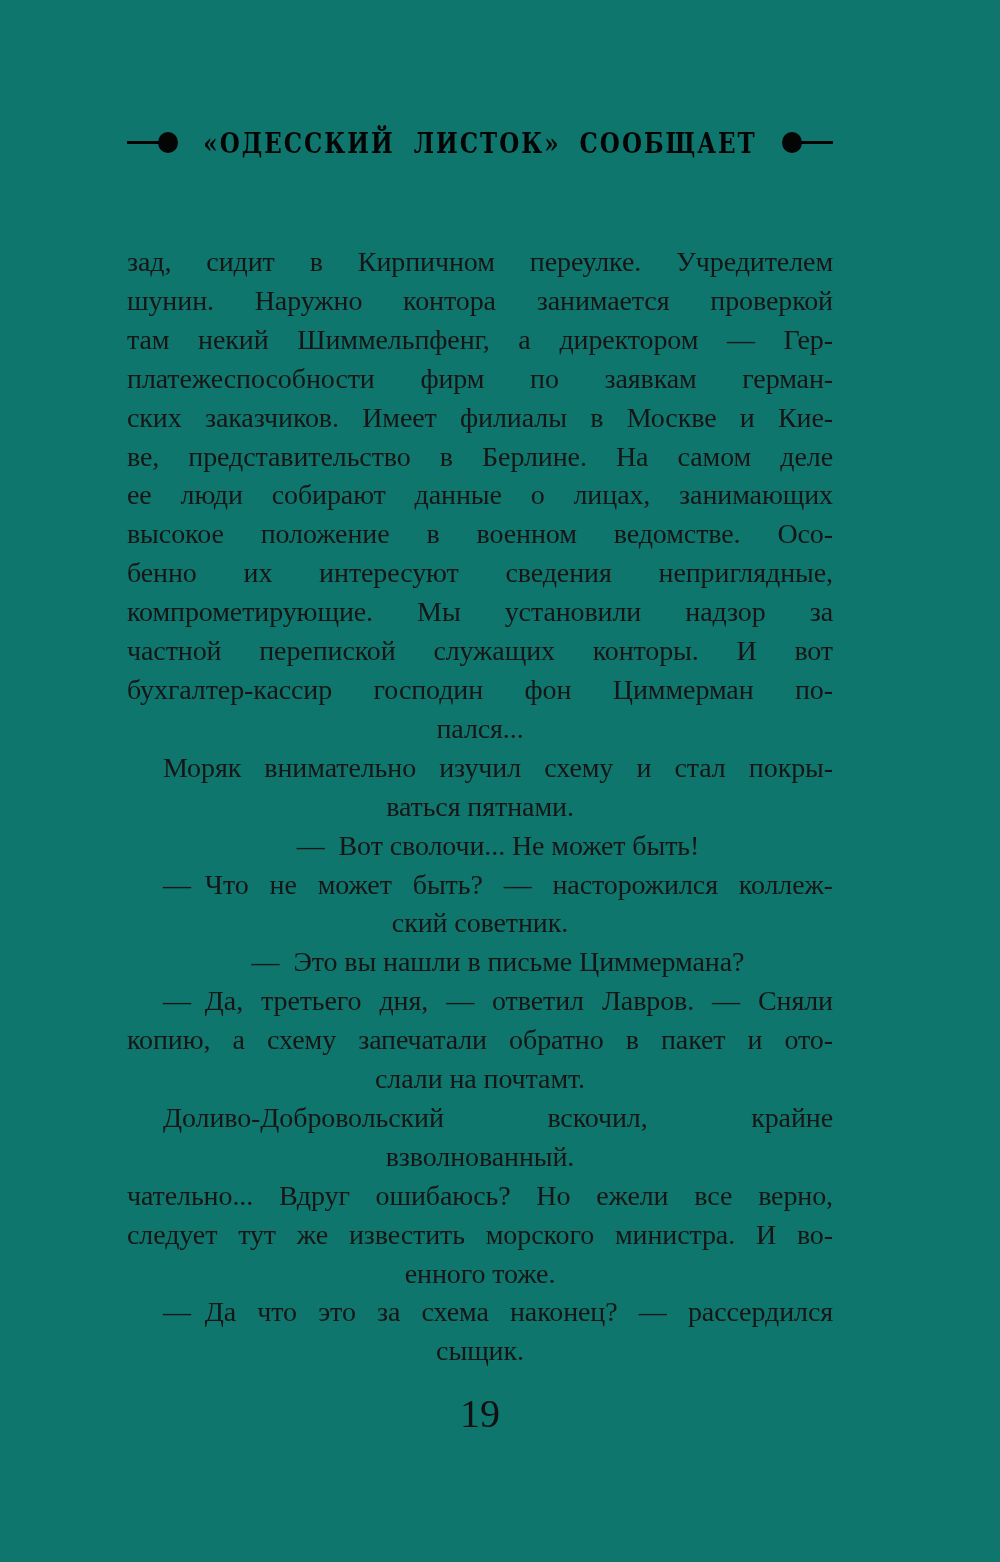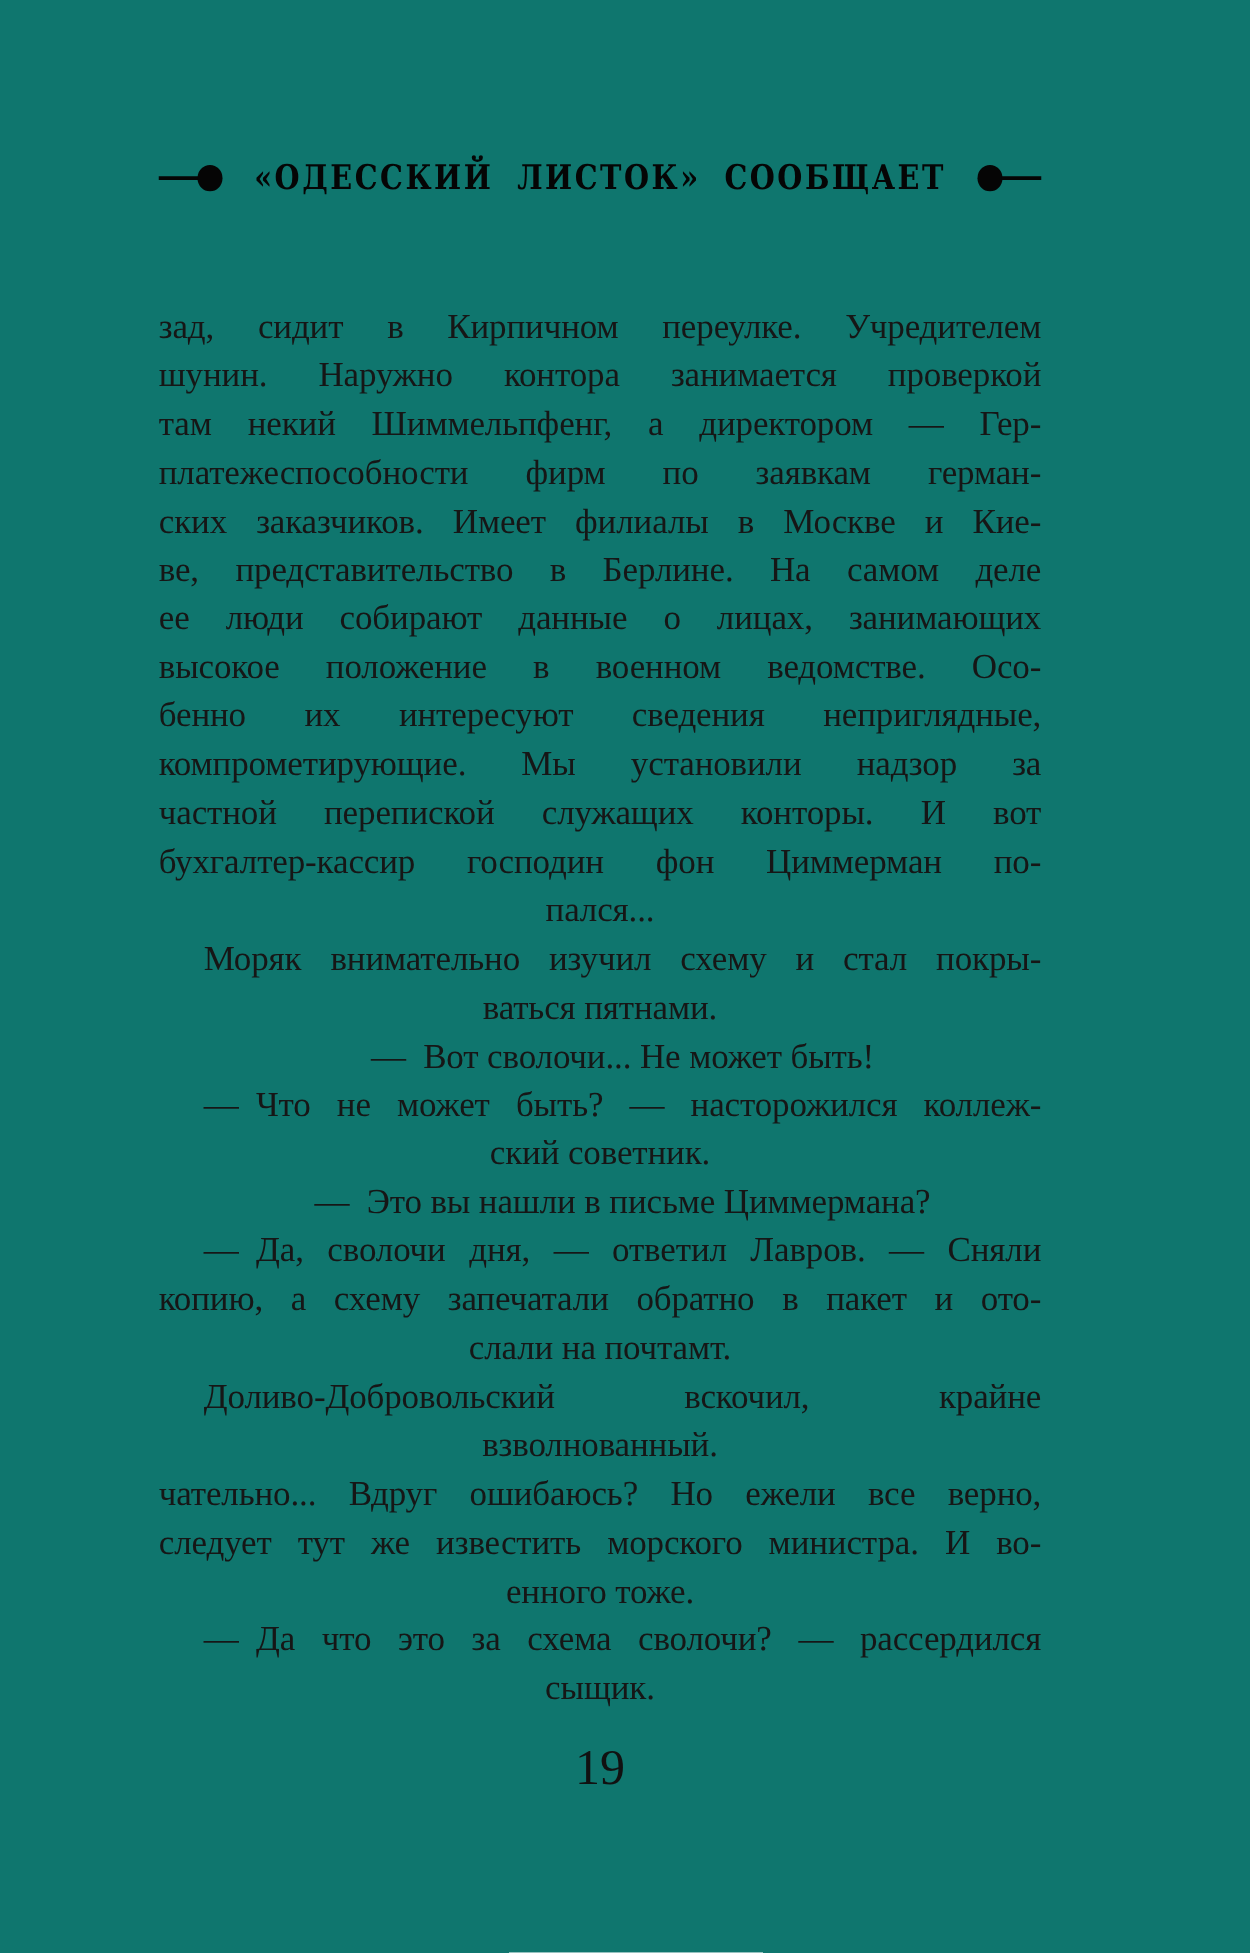--- a/index.html
+++ b/index.html
@@ -115,27 +115,27 @@
       <div class="line j">компрометирующие. Мы установили надзор за</div>
       <div class="line j">частной перепиской служащих конторы. И вот</div>
       <div class="line j">бухгалтер-кассир господин фон Циммерман по-</div>
       <div class="line">пался...</div>
       <div class="line j ind">Моряк внимательно изучил схему и стал покры-</div>
       <div class="line">ваться пятнами.</div>
       <div class="line ind">— Вот сволочи... Не может быть!</div>
       <div class="line j ind">— Что не может быть? — насторожился коллеж-</div>
       <div class="line">ский советник.</div>
       <div class="line ind">— Это вы нашли в письме Циммермана?</div>
-      <div class="line j ind">— Да, сволочи дня, — ответил Лавров. — Сняли</div>
+      <div class="line j ind">— Да, третьего дня, — ответил Лавров. — Сняли</div>
       <div class="line j">копию, а схему запечатали обратно в пакет и ото-</div>
       <div class="line">слали на почтамт.</div>
       <div class="line j ind">Доливо-Добровольский вскочил, крайне</div>
       <div class="line">взволнованный.</div>
       <div class="line j">чательно... Вдруг ошибаюсь? Но ежели все верно,</div>
       <div class="line j">следует тут же известить морского министра. И во-</div>
       <div class="line">енного тоже.</div>
-      <div class="line j ind">— Да что это за схема сволочи? — рассердился</div>
+      <div class="line j ind">— Да что это за схема наконец? — рассердился</div>
       <div class="line">сыщик.</div>
     </main>
 
   <footer class="page-number">19</footer>
 
 </div>
 
 </body></html>

